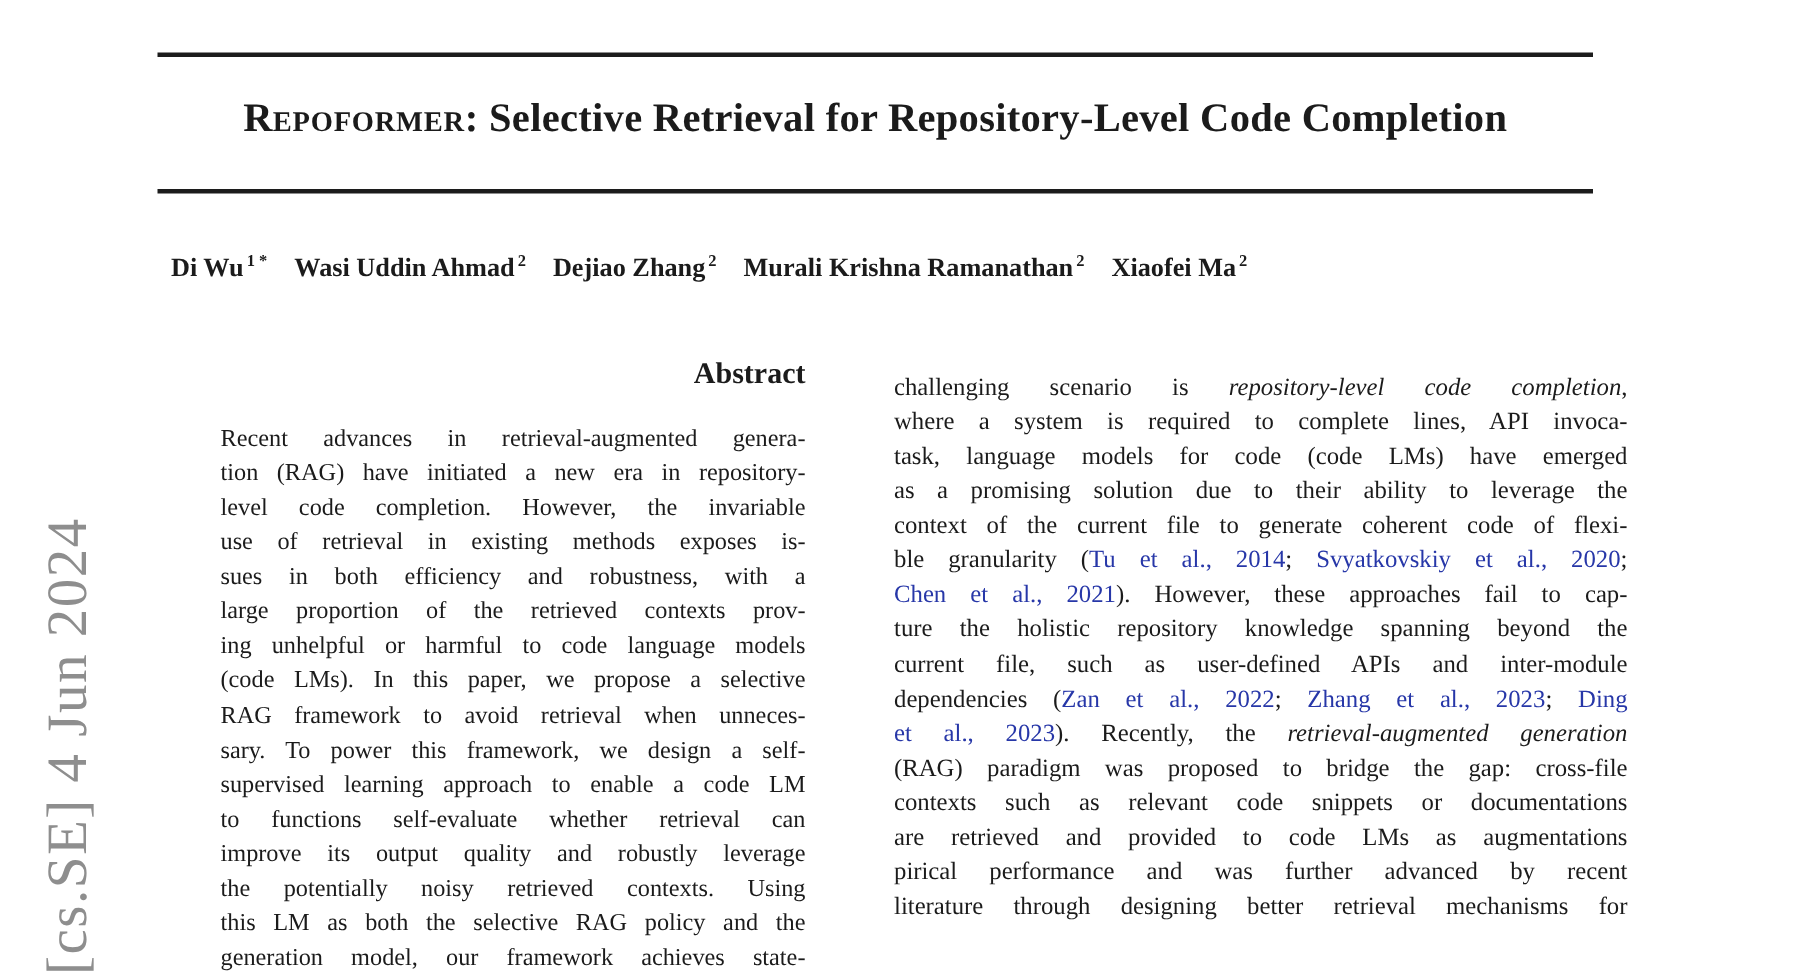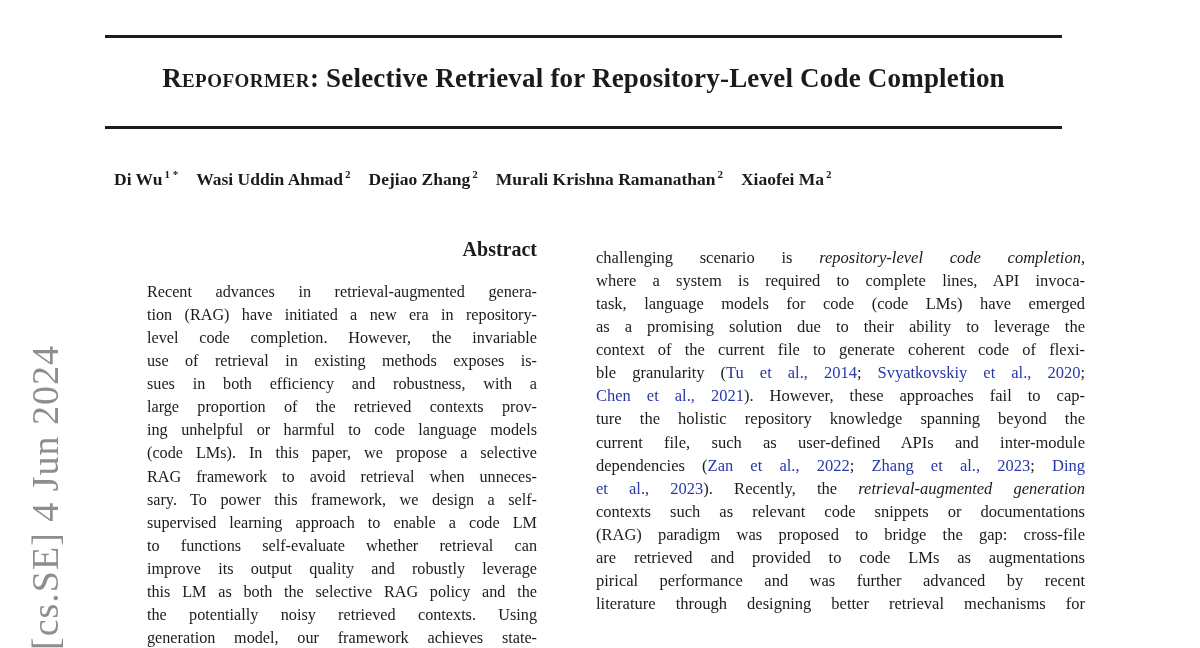--- a/index.html
+++ b/index.html
@@ -77,36 +77,36 @@
       <div class="line"><span>use of retrieval in existing methods exposes is-</span></div>
       <div class="line"><span>sues in both efficiency and robustness, with a</span></div>
       <div class="line"><span>large proportion of the retrieved contexts prov-</span></div>
       <div class="line"><span>ing unhelpful or harmful to code language models</span></div>
       <div class="line"><span>(code LMs). In this paper, we propose a selective</span></div>
       <div class="line"><span>RAG framework to avoid retrieval when unneces-</span></div>
       <div class="line"><span>sary. To power this framework, we design a self-</span></div>
       <div class="line"><span>supervised learning approach to enable a code LM</span></div>
       <div class="line"><span>to functions self-evaluate whether retrieval can</span></div>
       <div class="line"><span>improve its output quality and robustly leverage</span></div>
+      <div class="line"><span>the potentially noisy retrieved contexts.  Using</span></div>
       <div class="line"><span>this LM as both the selective RAG policy and the</span></div>
-      <div class="line"><span>the potentially noisy retrieved contexts.  Using</span></div>
       <div class="line"><span>generation model, our framework achieves state-</span></div>
     </div>
 
   <div id="right-col">
       <div class="line"><span>challenging scenario is </span><span class="it">repository-level code completion</span><span>,</span></div>
       <div class="line"><span>where a system is required to complete lines, API invoca-</span></div>
       <div class="line"><span>task, language models for code (code LMs) have emerged</span></div>
       <div class="line"><span>as a promising solution due to their ability to leverage the</span></div>
       <div class="line"><span>context of the current file to generate coherent code of flexi-</span></div>
       <div class="line"><span>ble granularity (</span><span class="cite">Tu et al., 2014</span><span>; </span><span class="cite">Svyatkovskiy et al., 2020</span><span>;</span></div>
       <div class="line"><span class="cite">Chen et al., 2021</span><span>). However, these approaches fail to cap-</span></div>
       <div class="line"><span>ture the holistic repository knowledge spanning beyond the</span></div>
       <div class="line"><span>current file, such as user-defined APIs and inter-module</span></div>
       <div class="line"><span>dependencies (</span><span class="cite">Zan et al., 2022</span><span>; </span><span class="cite">Zhang et al., 2023</span><span>; </span><span class="cite">Ding</span></div>
       <div class="line"><span class="cite">et al., 2023</span><span>). Recently, the </span><span class="it">retrieval-augmented generation</span></div>
+      <div class="line"><span>(RAG) paradigm was proposed to bridge the gap: cross-file</span></div>
       <div class="line"><span>contexts such as relevant code snippets or documentations</span></div>
-      <div class="line"><span>(RAG) paradigm was proposed to bridge the gap: cross-file</span></div>
       <div class="line"><span>are retrieved and provided to code LMs as augmentations</span></div>
       <div class="line"><span>pirical performance and was further advanced by recent</span></div>
       <div class="line"><span>literature through designing better retrieval mechanisms for</span></div>
     </div>
 </div>
 
 </body></html>

